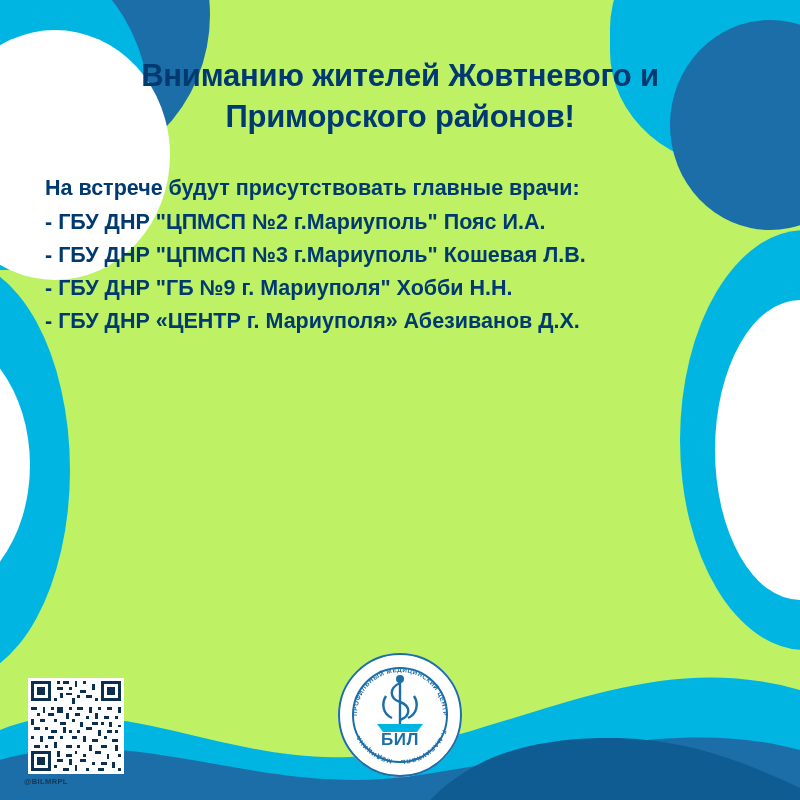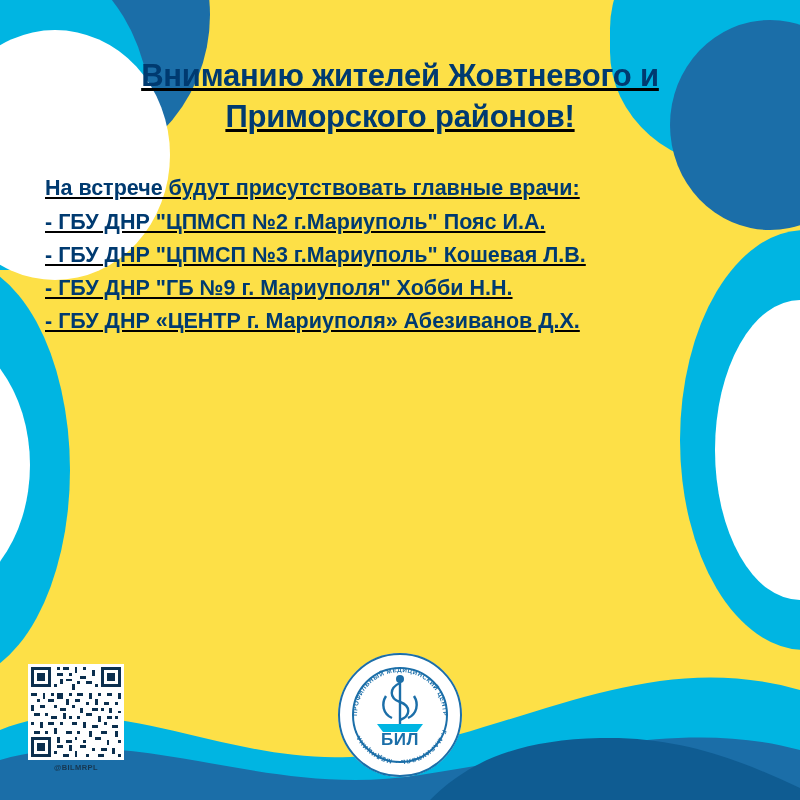--- a/index.html
+++ b/index.html
@@ -10,23 +10,22 @@
     width: 800px;
     height: 800px;
     background: #ffffff;
     font-family: "Liberation Sans", sans-serif;
     overflow: hidden;
   }
   #poster {
     position: relative;
     width: 800px;
     height: 800px;
-    background: #fde047;
+    background: #bef264;
     overflow: hidden;
-    text-decoration: underline;
   }
 
   
   .deco { position: absolute; pointer-events: none; }
 
   .deco-tl-dark {
     left: -120px; top: -150px;
     width: 330px; height: 330px;
     background: #1b6ea8;
     border-radius: 50%;
@@ -138,24 +137,24 @@
     font-weight: bold;
     line-height: 1.52;
   }
   .doctors .intro { margin-bottom: 2px; margin-top: 20px; }
   .doctors .item { white-space: nowrap; }
 
   
   .qr-block {
     position: absolute;
     left: 24px;
-    bottom: 28px;
+    bottom: 14px;
     z-index: 8;
     width: 104px;
-    text-align: center;
+    text-align: left;
   }
   .qr-canvas {
     width: 96px;
     height: 96px;
     background: #ffffff;
     display: block;
     margin: 0 auto;
   }
   .qr-handle {
     margin-top: 3px;

